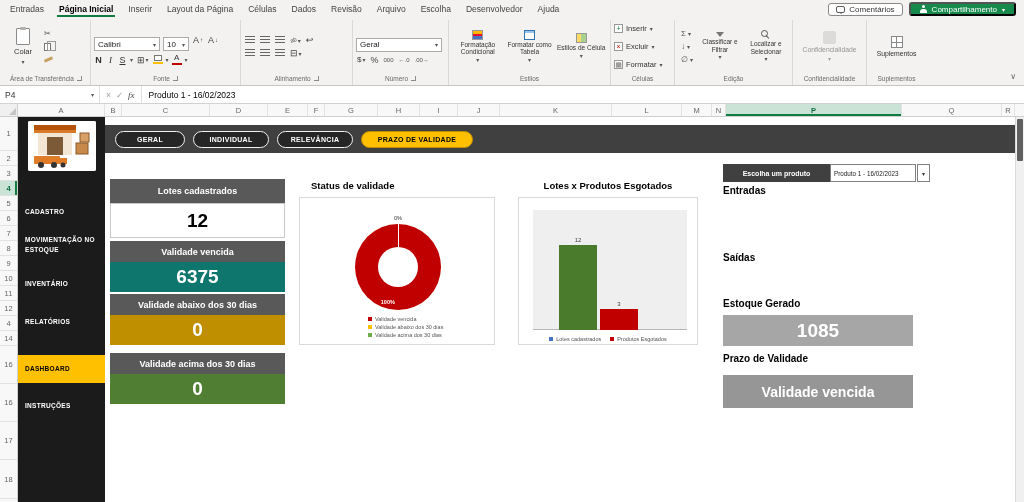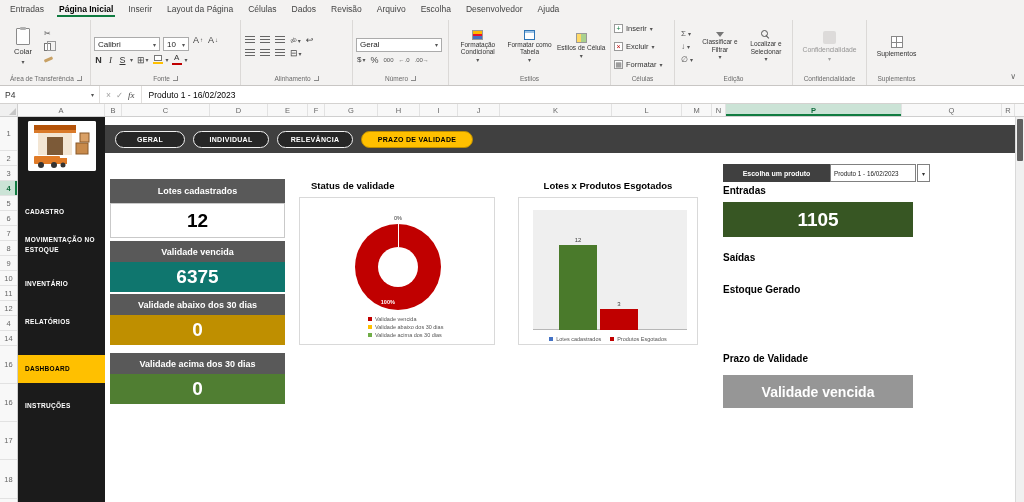--- a/index.html
+++ b/index.html
@@ -135,20 +135,31 @@
   <span class="menu-tab active">Página Inicial</span>
   <span class="menu-tab">Inserir</span>
   <span class="menu-tab">Layout da Página</span>
   <span class="menu-tab">Células</span>
   <span class="menu-tab">Dados</span>
   <span class="menu-tab">Revisão</span>
   <span class="menu-tab">Arquivo</span>
   <span class="menu-tab">Escolha</span>
   <span class="menu-tab">Desenvolvedor</span>
   <span class="menu-tab">Ajuda</span>
+  <div class="menubar-right">
+    <button class="btn-comments">
+      <span class="bubble"></span>
+      <span>Comentários</span>
+    </button>
+    <button class="btn-share">
+      <span class="person"></span>
+      <span>Compartilhamento</span>
+      <span class="share-caret">▾</span>
+    </button>
+  </div>
 </div>
 
 <div class="ribbon">
 
   <div class="rgroup" style="width:88px">
     <div class="rgroup-body">
       <div class="big-btn">
         <span class="clip"></span>
         <span>Colar</span>
         <span class="caret">▾</span>
@@ -523,23 +534,23 @@
             <span>Produtos Esgotados</span>
           </div>
       </div>
     </div>
 
     <div class="picker-label">Escolha um produto</div>
     <div class="picker-value">Produto 1 - 16/02/2023</div>
     <div class="picker-arrow">▾</div>
 
     <div class="kpi-label" style="top:68px">Entradas</div>
-    <div class="kpi-box" style="top: 85px; height: 35px; font-size: 19px; background-color: rgb(55, 86, 35);">1105</div>
     <div class="kpi-label" style="top:135px">Saídas</div>
-    <div class="kpi-label" style="top:167px">Estoque Gerado</div>
+    <div class="kpi-label" style="top:181px">Estoque Gerado</div>
+    <div class="kpi-box" style="top: 198px; height: 31px; font-size: 19px; background-color: rgb(166, 166, 166);">1085</div>
     <div class="kpi-label" style="top:236px">Prazo de Validade</div>
     <div class="kpi-box" style="top: 258px; height: 33px; font-size: 14px; background-color: rgb(150, 150, 150);">Validade vencida</div>
 
     <div class="vscroll">
       <div class="vthumb"></div>
     </div>
   </div>
 </div>
 
 </body></html>

